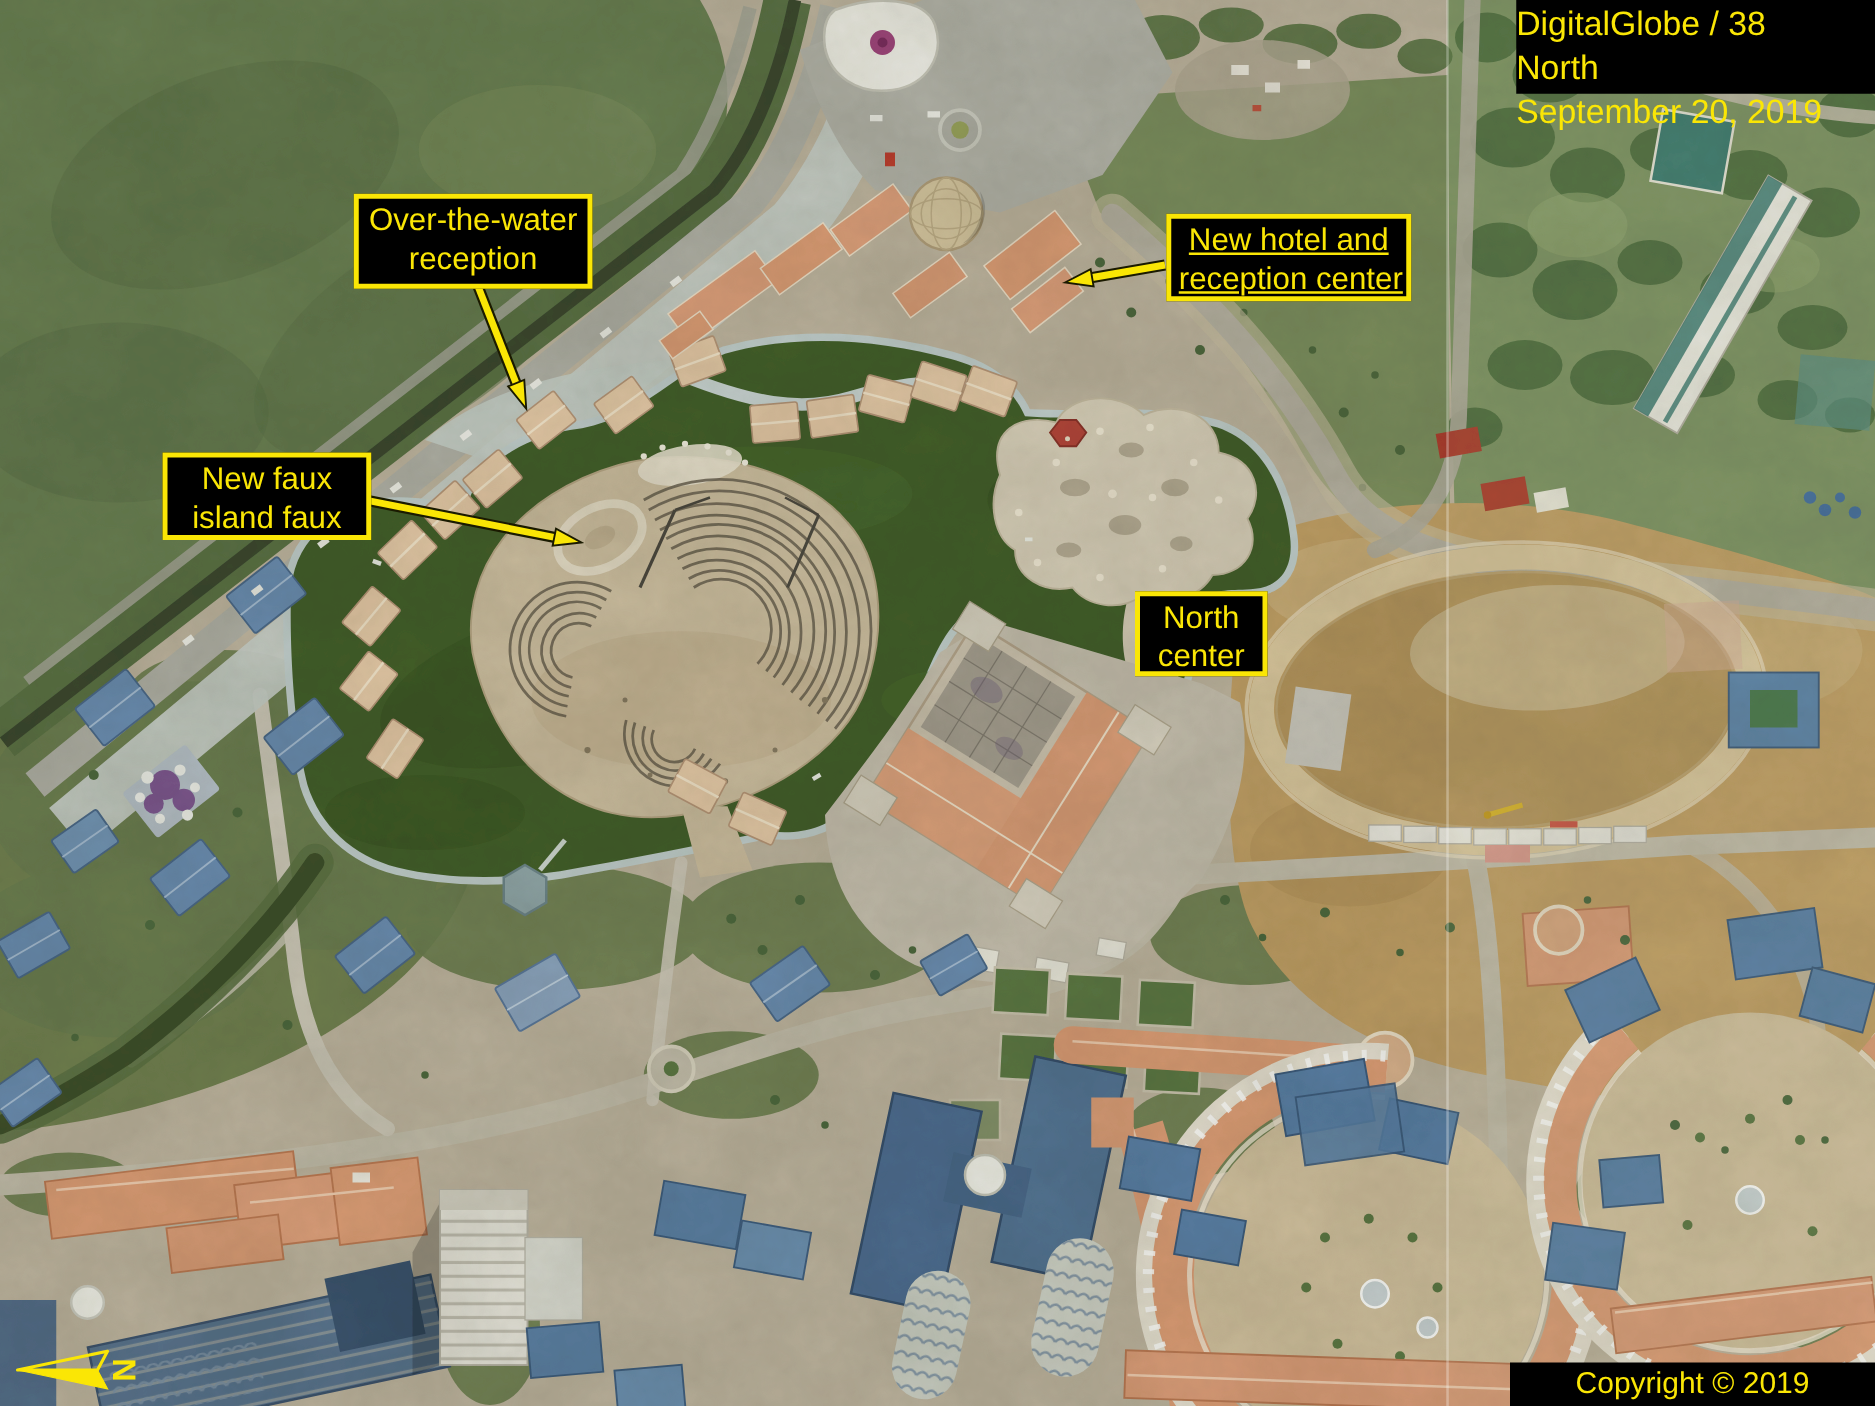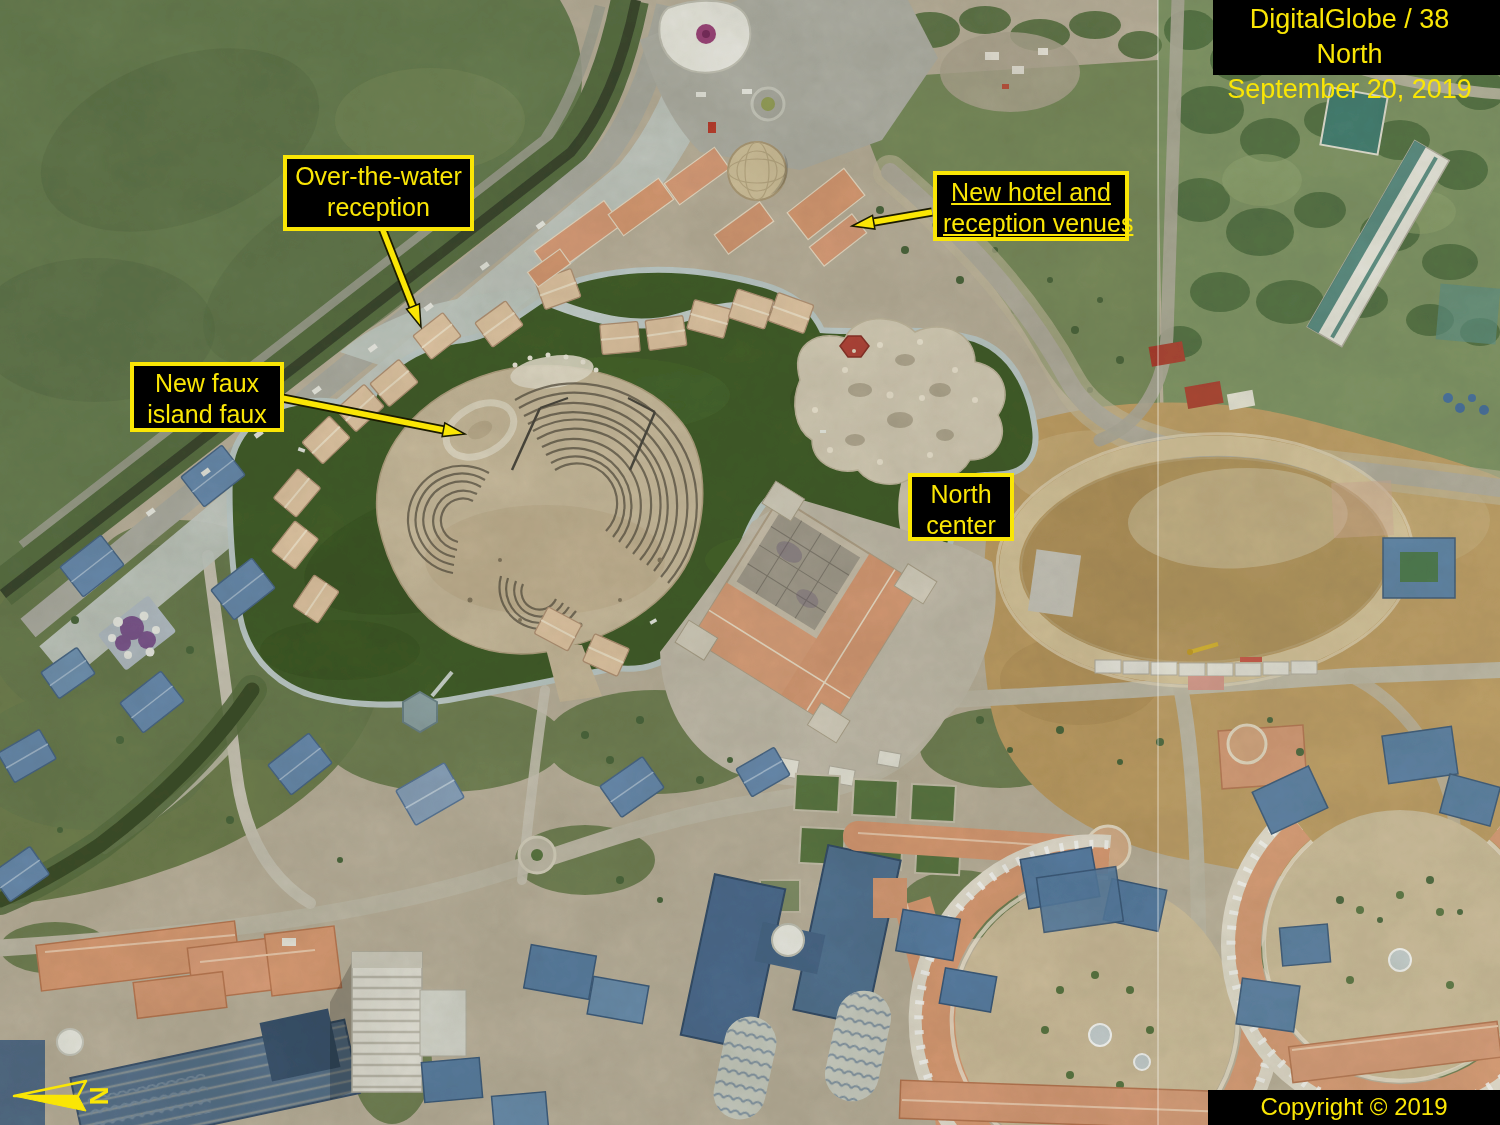--- a/index.html
+++ b/index.html
@@ -5,24 +5,24 @@
   html,body{margin:0;padding:0;background:#1a1a1a;}
   .stage{position:relative;width:1500px;height:1125px;overflow:hidden;
          background:#c1b7a2;font-family:"Liberation Sans",sans-serif;}
   .stage svg.map{position:absolute;left:0;top:0;width:1500px;height:1125px;display:block;}
   .anno{position:absolute;background:#000;border:4px solid #fae605;color:#fae605;
         text-align:center;font-size:25px;line-height:31px;padding:2px 6px;
         box-sizing:border-box;white-space:nowrap;}
   .anno div{pointer-events:none;}
   #anno-cottages{left:283px;top:155px;width:191px;height:76px;}
   #anno-hotel{left:933px;top:171px;width:196px;height:70px;text-decoration:underline;}
-  #anno-island{left:130px;top:362px;width:154px;height:70px;}
+  #anno-island{left:130px;top:362px;width:167px;height:70px;}
   #anno-sports{left:908px;top:473px;width:106px;height:68px;}
   .credit{position:absolute;left:1213px;top:0;width:287px;height:75px;background:#000;
-          color:#fae605;font-size:27px;line-height:35px;text-align:center;
+          color:#fae605;font-size:27px;line-height:35px;text-align:left;
           padding:2px 14px 0 0;box-sizing:border-box;}
   .copyright{position:absolute;left:1208px;top:1090px;width:292px;height:35px;background:#000;
              color:#fae605;font-size:24px;line-height:34px;text-align:center;}
   .map text{font-family:"Liberation Sans",sans-serif;}
 </style>
 </head>
 <body>
 
 <div class="stage">
 <svg class="map" viewBox="0 0 1500 1125" xmlns="http://www.w3.org/2000/svg">
@@ -737,21 +737,21 @@
   <text x="99" y="1096" transform="rotate(90 99 1096)" fill="#fae605" font-size="26" font-weight="bold" text-anchor="middle" dominant-baseline="central">N</text>
 </g>
 </svg>
 
 <div class="anno" id="anno-cottages">
   <div>Over-the-water</div>
   <div>reception</div>
 </div>
 <div class="anno" id="anno-hotel">
   <div>New hotel and</div>
-  <div>reception venues</div>
+  <div>reception center</div>
 </div>
 <div class="anno" id="anno-island">
   <div>New faux</div>
   <div>island faux</div>
 </div>
 <div class="anno" id="anno-sports">
   <div>North</div>
   <div>center</div>
 </div>
 

